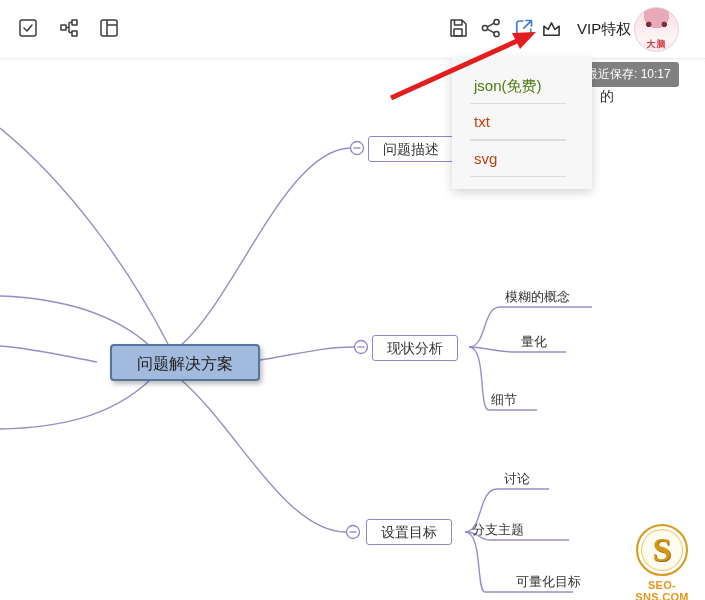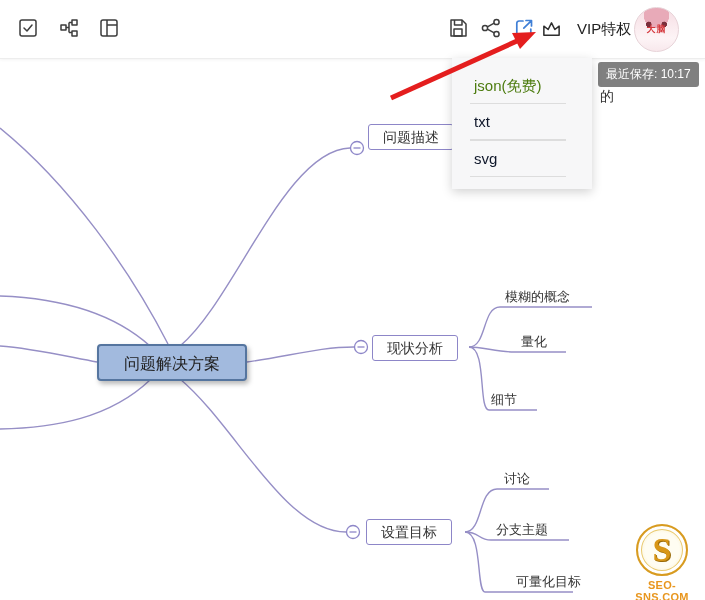--- a/index.html
+++ b/index.html
@@ -24,48 +24,48 @@
   .avatar{
     position:absolute;left:634px;top:7px;width:43px;height:43px;border-radius:50%;
     border:1px solid #e7d3d8;overflow:hidden;cursor:pointer;
     background:
       radial-gradient(circle at 32% 38%, #7a2f3c 2.5px, transparent 3px),
       radial-gradient(circle at 68% 38%, #7a2f3c 2.5px, transparent 3px),
       radial-gradient(circle at 50% 18%, #e8aab8 30%, transparent 31%),
       linear-gradient(180deg,#f6dde3 0%,#fdf4f6 70%,#f8e8ec 100%);
   }
   .avatar span{
-    position:absolute;left:0;right:0;bottom:15px;text-align:center;
+    position:absolute;left:0;right:0;bottom:0;text-align:center;
     font-size:9px;font-weight:bold;color:#d5373c;letter-spacing:1px;
   }
   
   .tooltip{
-    position:absolute;left:598px;top:62px;z-index:5;
+    position:absolute;left:578px;top:62px;z-index:5;
     background:rgba(110,110,110,0.88);color:#ffffff;font-size:12px;
     padding:4px 8px;border-radius:3px;white-space:nowrap;
   }
   .fragment{
     position:absolute;left:600px;top:88px;z-index:4;font-size:14px;color:#333;
   }
   
   .dropdown{
     position:absolute;left:452px;top:58px;width:140px;z-index:10;
     background:#f7f7f8;box-shadow:0 3px 10px rgba(0,0,0,0.18);
     padding:10px 0 12px 0;
   }
   .mi{
     height:35px;line-height:35px;padding-left:22px;font-size:15px;
-    color:#0f172a;cursor:pointer;
+    color:#c2410c;cursor:pointer;
   }
   .mi.plain{color:#4d7c0f;}
   .sep{height:1px;background:#dddddd;margin:0 26px 0 18px;}
   
   .edges{position:absolute;left:0;top:0;z-index:1;pointer-events:none;}
   .root-node{
-    position:absolute;left:97px;top:344px;width:150px;height:37px;z-index:2;
+    position:absolute;left:110px;top:344px;width:150px;height:37px;z-index:2;
     background:#a2bade;border:2px solid #55759f;border-radius:4px;
     box-shadow:2px 3px 5px rgba(0,0,0,0.28);
     font-size:16px;color:#222;text-align:center;line-height:35px;box-sizing:border-box;cursor:pointer;
   }
   .branch{
     position:absolute;z-index:2;background:#ffffff;border:1px solid #8d86c8;border-radius:3px;
     height:24px;line-height:24px;padding:0 14px;font-size:14px;color:#333;cursor:pointer;white-space:nowrap;
   }
   .leaf{
     position:absolute;z-index:2;font-size:13px;color:#333;height:18px;line-height:18px;
@@ -190,30 +190,30 @@
   <div class="sep"></div>
   <div class="mi">txt</div>
   <div class="sep"></div>
   <div class="sep"></div>
   <div class="mi">svg</div>
   <div class="sep"></div>
 </div>
 
 <div class="root-node">问题解决方案</div>
 
-<div class="branch" style="left:368px;top:124px;">问题描述</div>
+<div class="branch" style="left:368px;top:136px;">问题描述</div>
 <div class="branch" style="left:372px;top:335px;">现状分析</div>
 <div class="branch" style="left:366px;top:519px;">设置目标</div>
 
 <div class="leaf" style="left:505px;top:288px;">模糊的概念</div>
 <div class="leaf" style="left:521px;top:333px;">量化</div>
 <div class="leaf" style="left:491px;top:391px;">细节</div>
 
 <div class="leaf" style="left:504px;top:470px;">讨论</div>
-<div class="leaf" style="left:496px;top:521px;">分支主题</div>
+<div class="leaf" style="left:472px;top:521px;">分支主题</div>
 <div class="leaf" style="left:486px;top:573px;margin-left:30px;">可量化目标</div>
 
 <svg class="arrow" width="705" height="600">
   <line x1="391" y1="98" x2="517" y2="41" stroke="#e41e1e" stroke-width="5"></line>
   <polygon points="536,32 520,49 512,33" fill="#e41e1e"></polygon>
 </svg>
 
 <div class="logo">
   <div class="logo-circle">
     <span>S</span>

